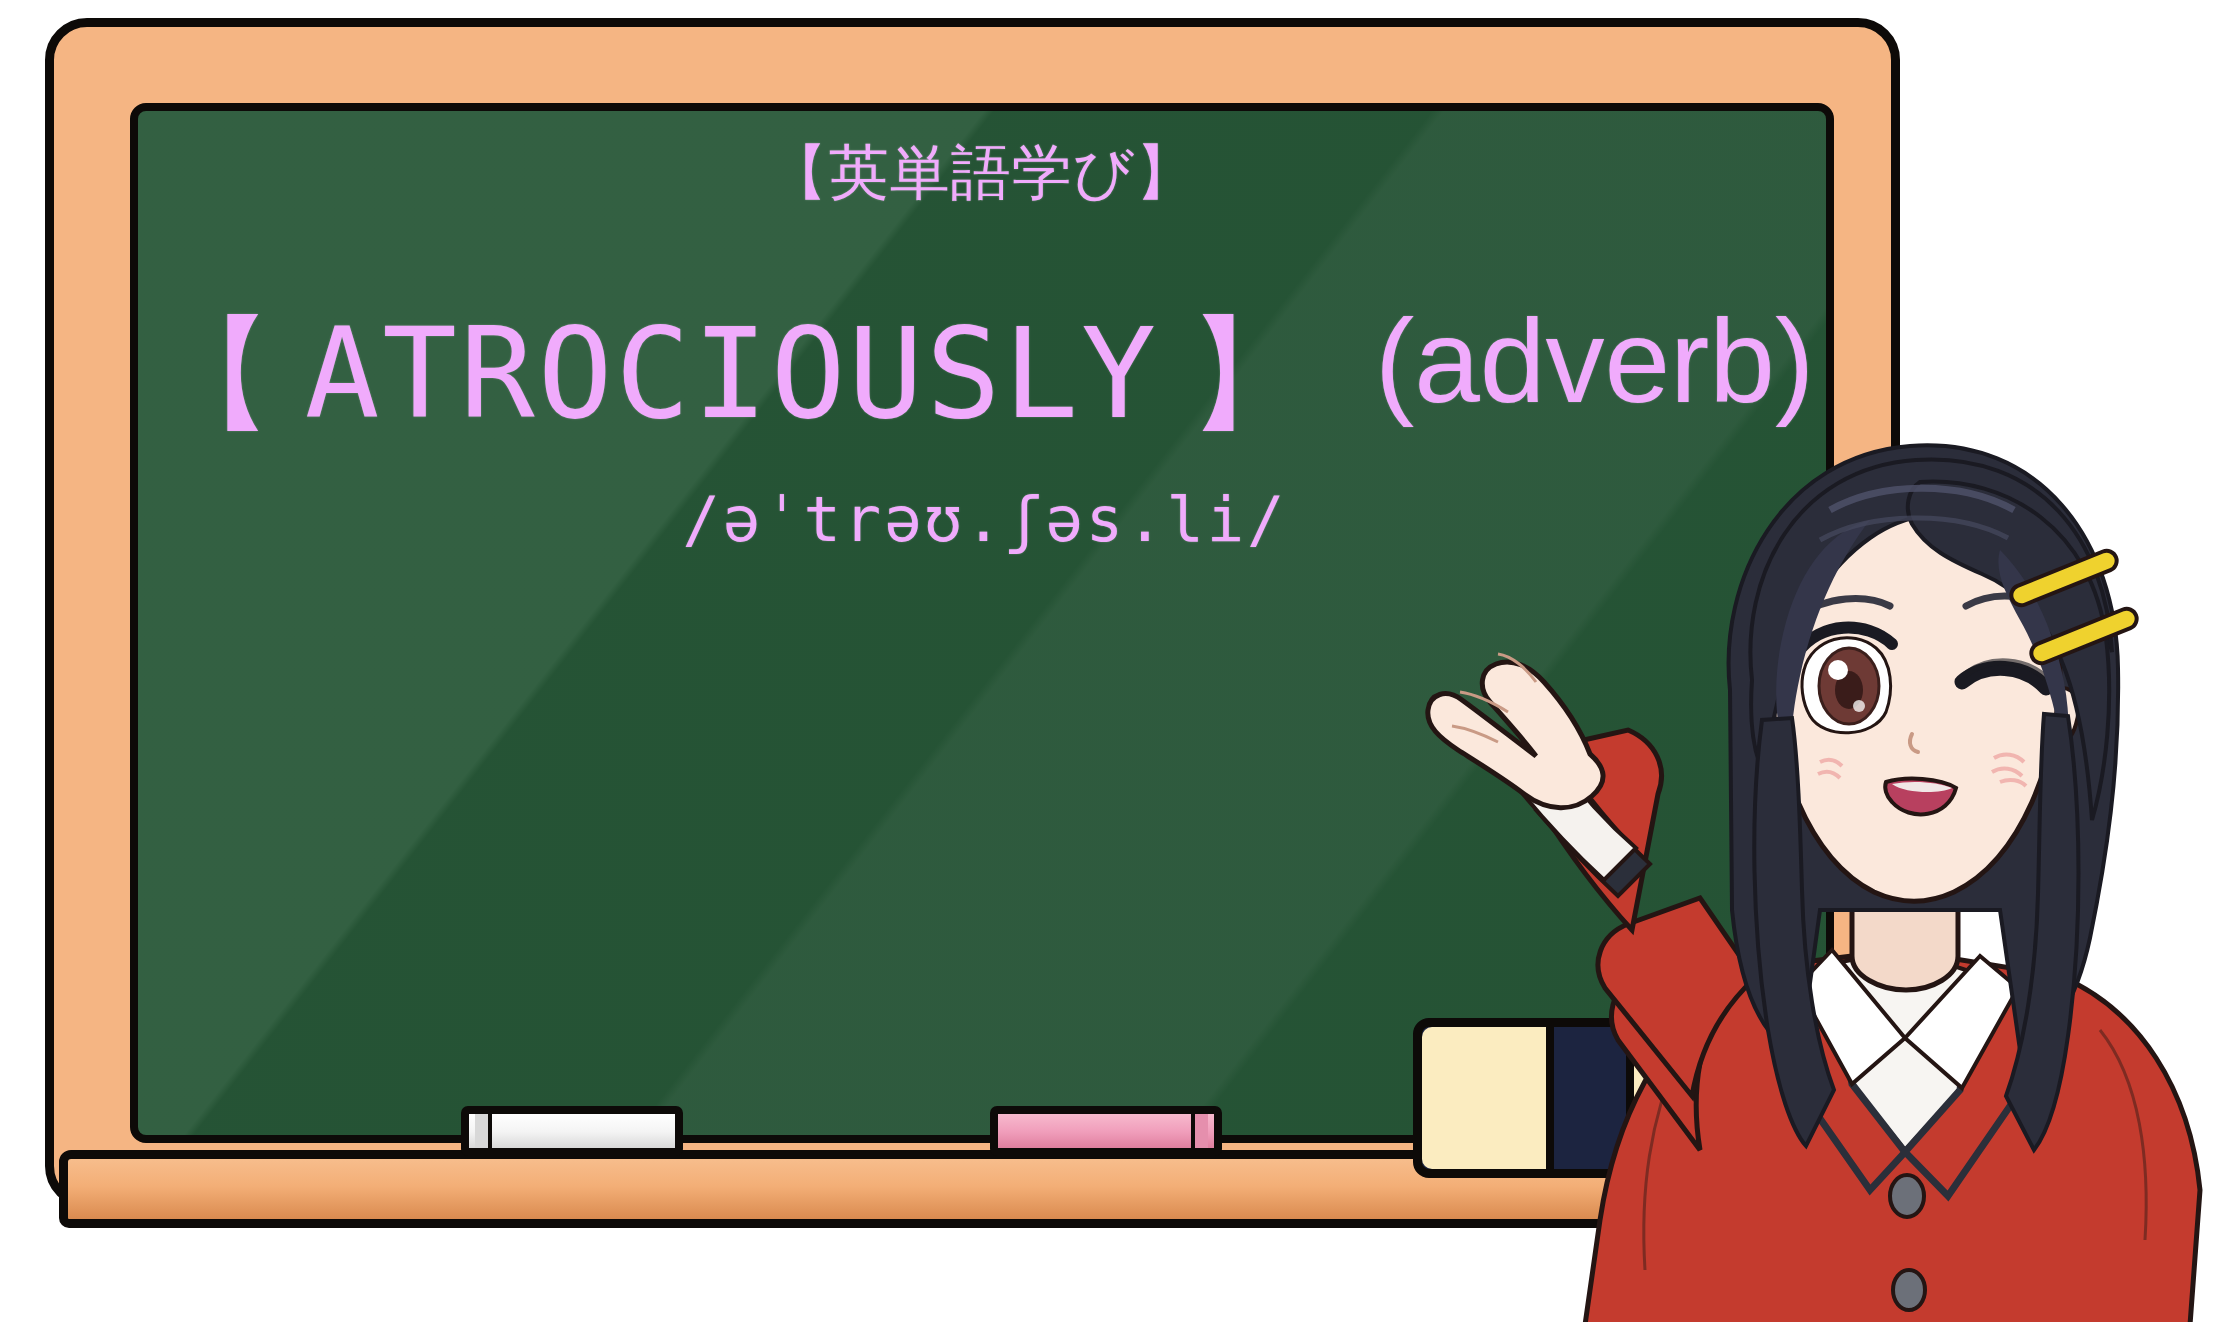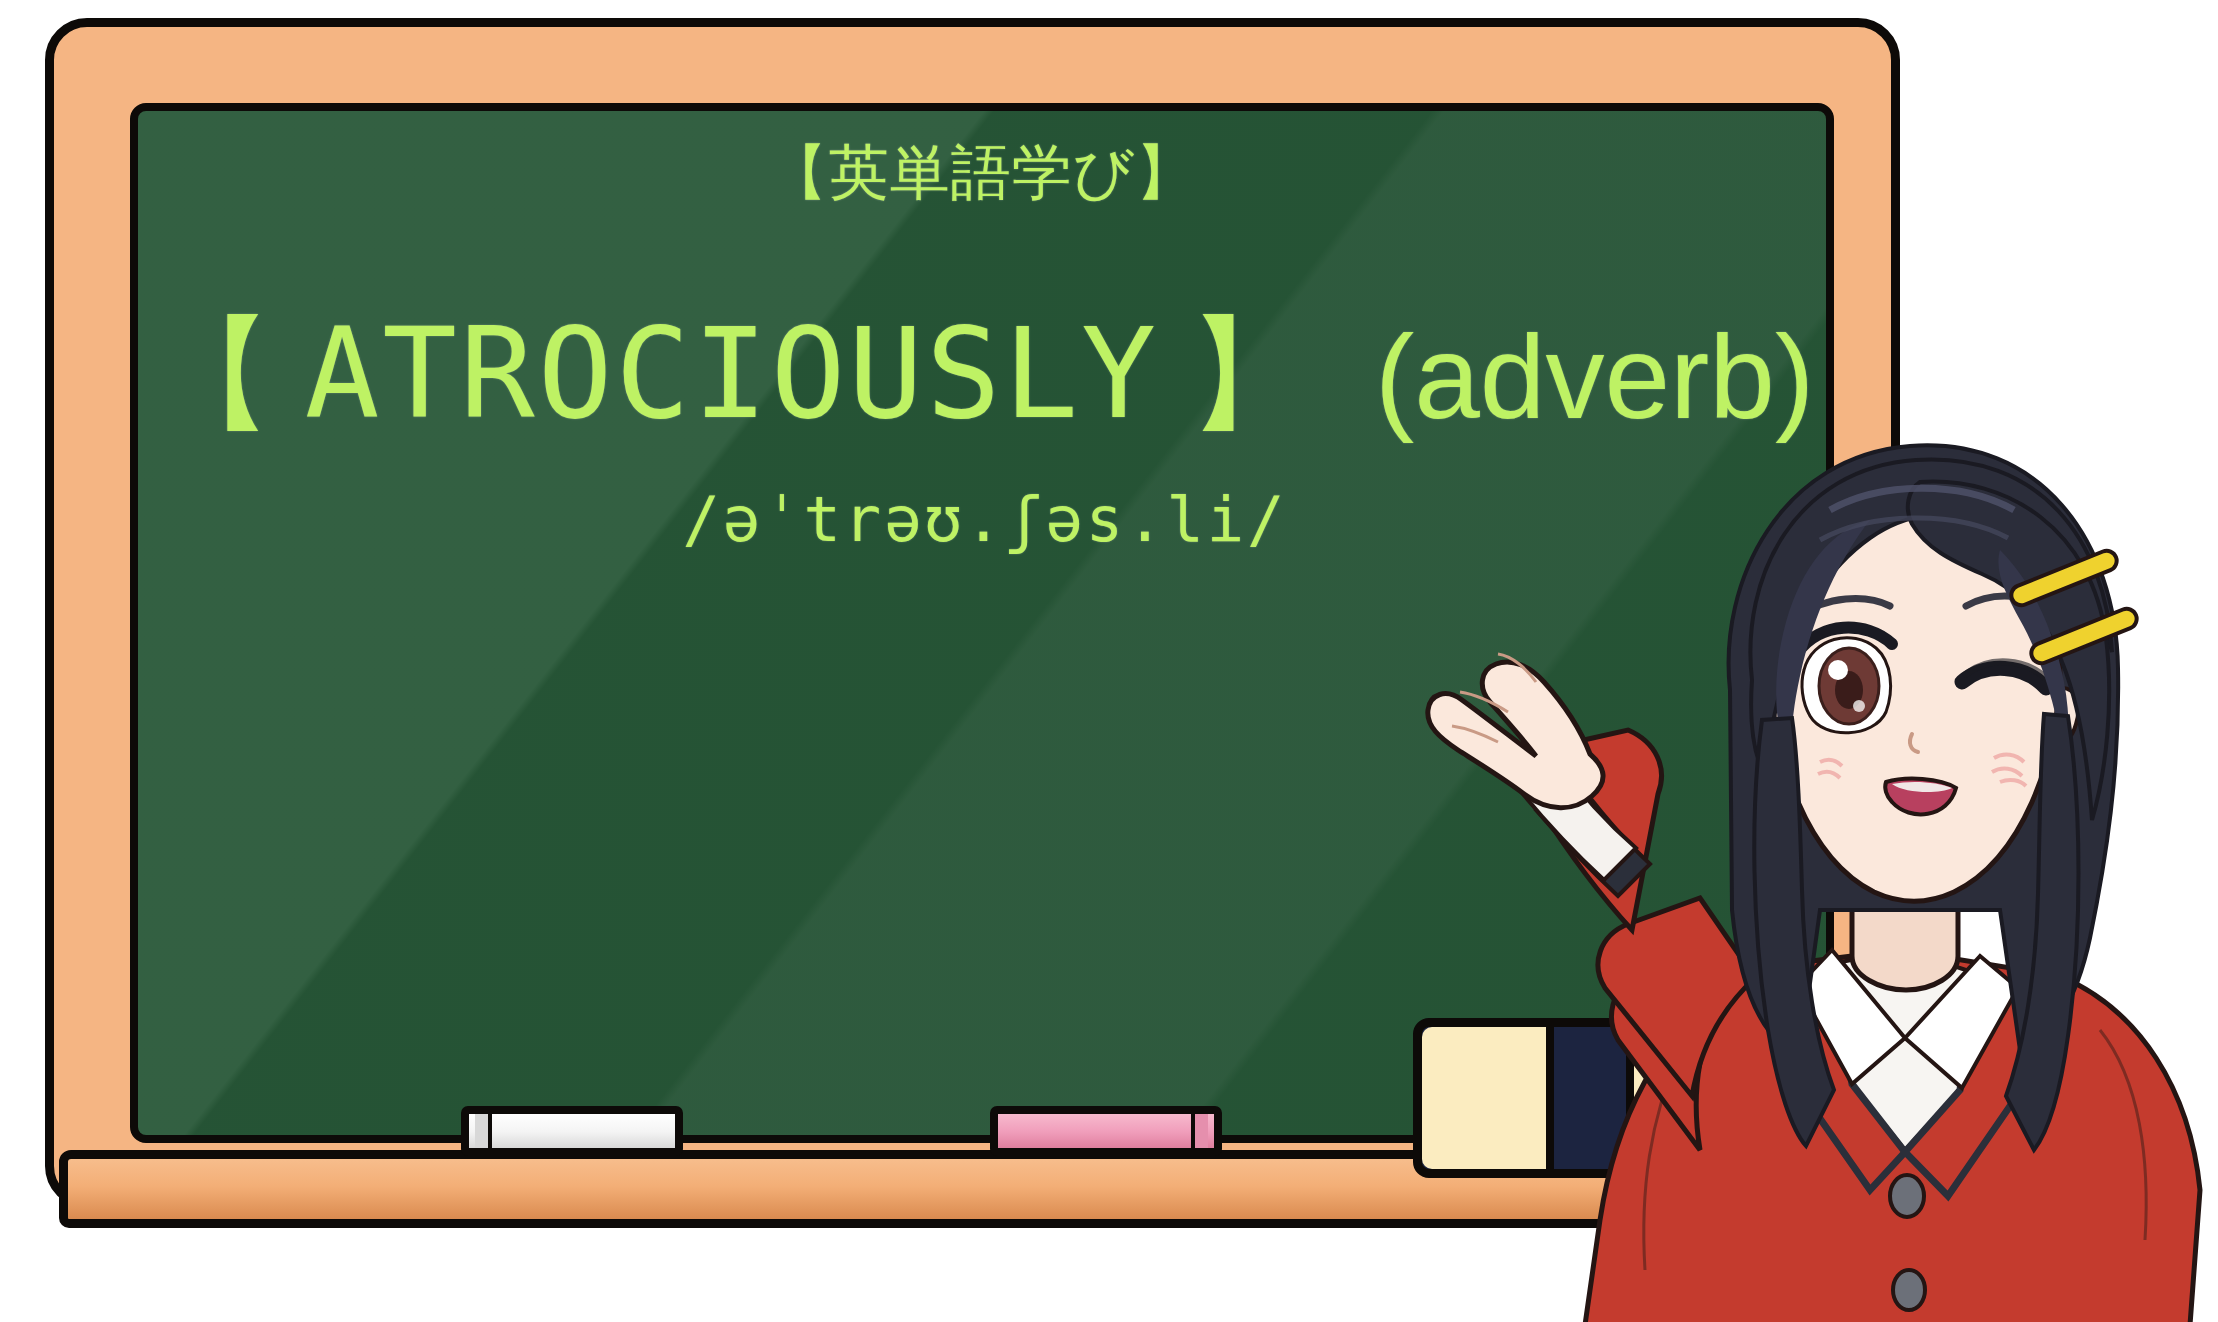--- a/index.html
+++ b/index.html
@@ -78,21 +78,21 @@
         rgba(255,255,255,0.0) 74.5%);
     pointer-events: none;
   }
 
   
   .chalk-content {
     position: relative;
     z-index: 3;
     width: 100%;
     height: 100%;
-    color: #bef264;
+    color: #f0abfc;
     text-align: center;
   }
 
   .line-header {
     position: absolute;
     left: 0;
     right: 0;
     top: 22px;
     font-family: "DejaVu Sans", sans-serif;
     font-size: 60px;
@@ -101,21 +101,21 @@
   }
 
   .line-word {
     position: absolute;
     left: 0;
     right: 0;
     top: 182px;
     white-space: nowrap;
     display: flex;
     justify-content: center;
-    align-items: center;
+    align-items: flex-start;
     gap: 16px;
   }
 
   .word-main {
     font-family: "DejaVu Sans Mono", monospace;
     font-size: 124px;
     font-weight: 400;
     letter-spacing: 3px;
     text-shadow: 0 0 2px rgba(255,255,255,0.3);
   }

